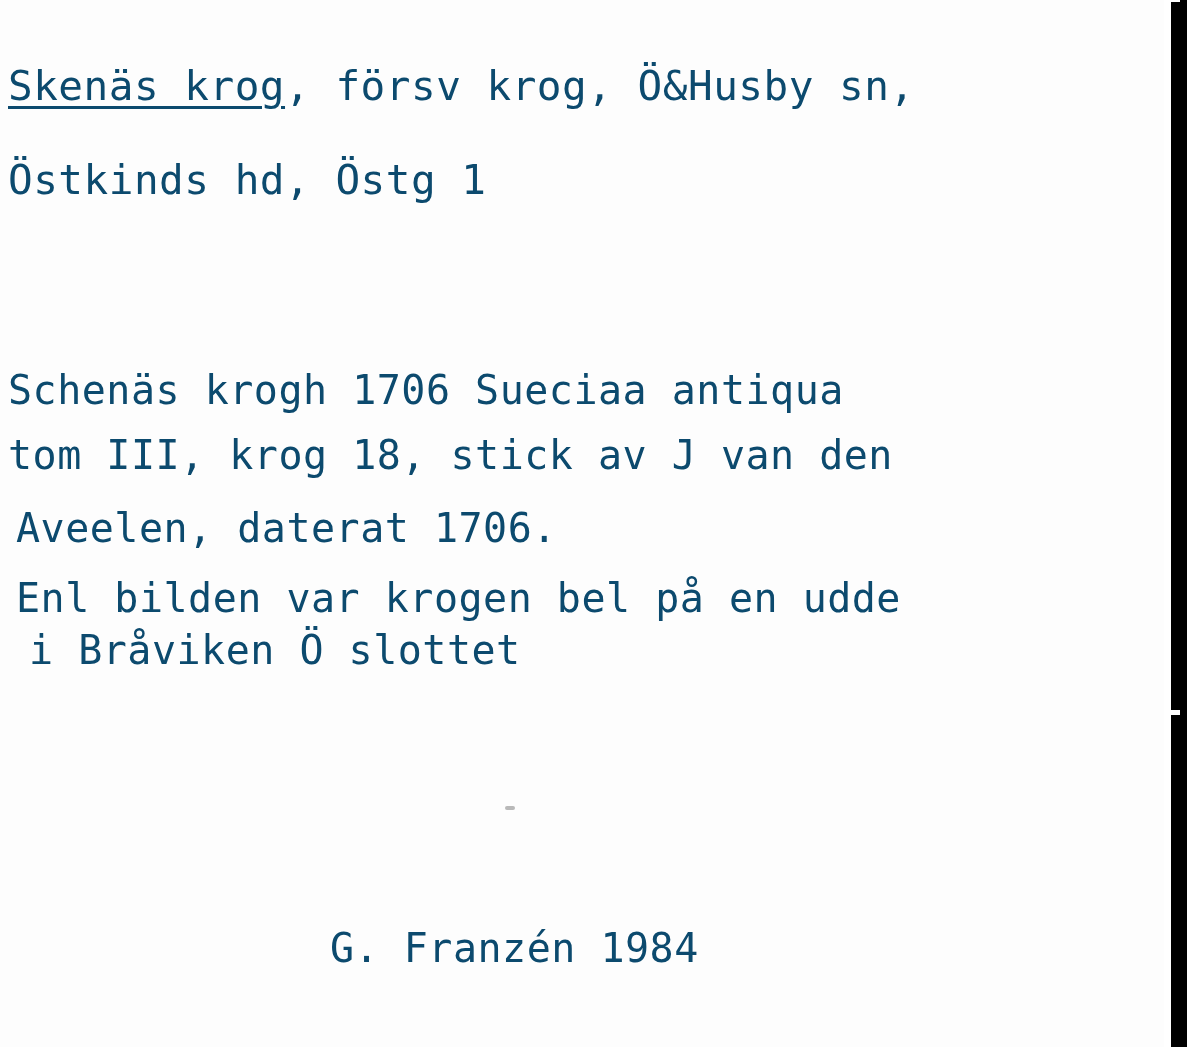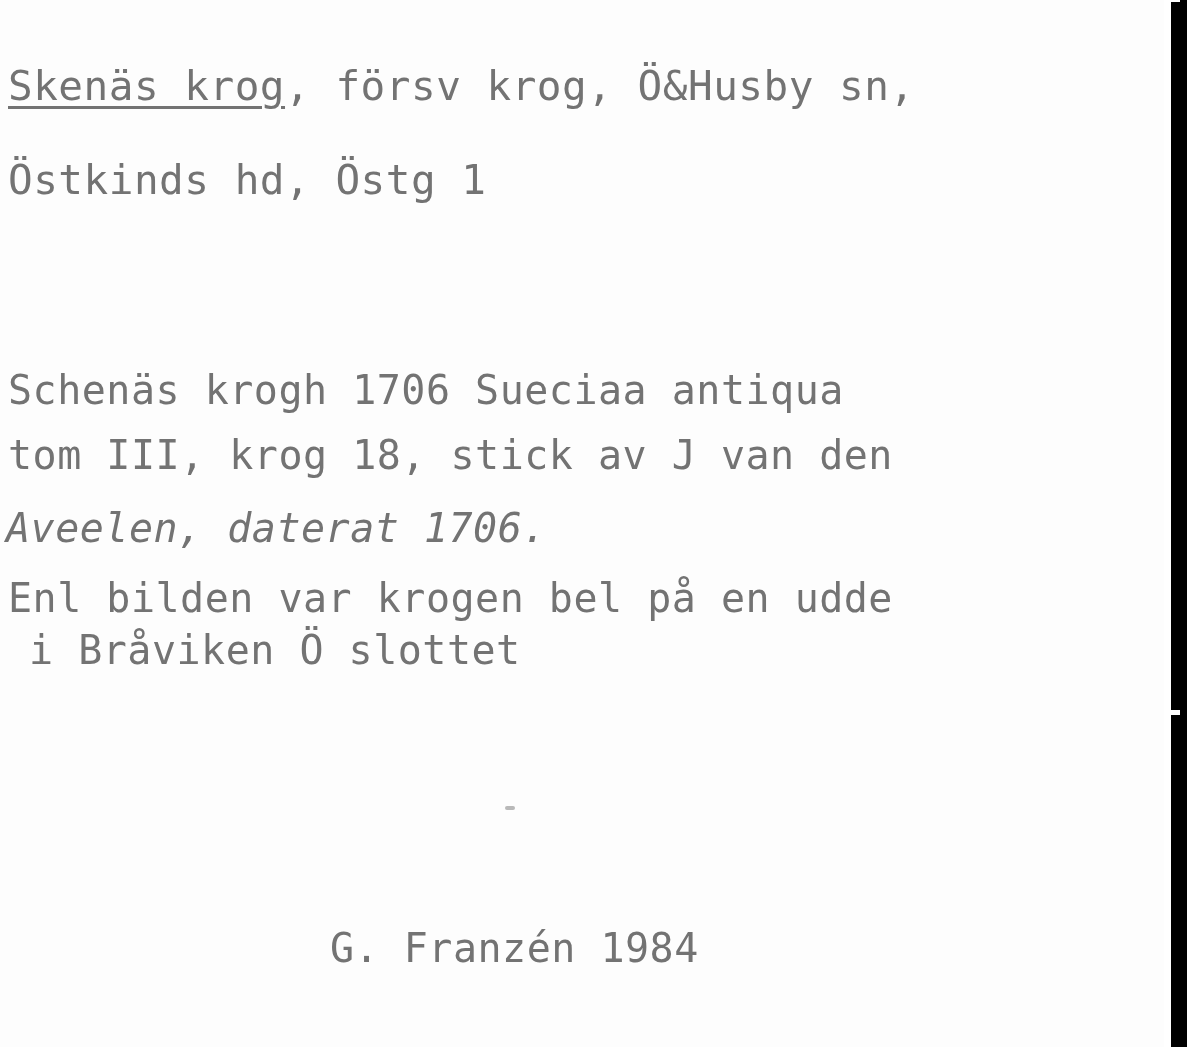--- a/index.html
+++ b/index.html
@@ -53,21 +53,21 @@
     width: 1150px;
     padding: 0 0 0 8px;
     box-sizing: border-box;
   }
 
   .line {
     position: absolute;
     white-space: pre;
     font-family: "DejaVu Sans Mono", "Liberation Mono", monospace;
     letter-spacing: 0.5px;
-    color: #737373;
+    color: #0c4a6e;
     font-size: 40px;
     line-height: 1;
   }
 
   .headline {
     font-size: 41px;
   }
   .underline-word {
     text-decoration: underline;
     text-decoration-thickness: 3px;
@@ -100,22 +100,22 @@
   <div class="scan-edge-right-gap gap2"></div>
 
   <div class="typed">
 
     <div class="line headline" style="left:8px; top:66px;"><span class="underline-word">Skenäs krog</span><span>, försv krog, Ö&amp;Husby sn,</span></div>
 
     <div class="line headline" style="left:8px; top:160px;">Östkinds hd, Östg 1</div>
 
     <div class="line" style="left:8px; top:362px;margin-top:8px;">Schenäs krogh 1706 Sueciaa antiqua</div>
     <div class="line" style="left:8px; top:435px;">tom III, krog 18, stick av J van den</div>
-    <div class="line" style="left:6px; top:508px;font-style:italic;">Aveelen, daterat 1706.</div>
-    <div class="line" style="left:8px; top:578px;">Enl bilden var krogen bel på en udde</div>
+    <div class="line" style="left:16px; top:508px;">Aveelen, daterat 1706.</div>
+    <div class="line" style="left:16px; top:578px;">Enl bilden var krogen bel på en udde</div>
     <div class="line" style="left:8px; top:630px;margin-left:21px;">i Bråviken Ö slottet</div>
 
     <div class="line footer-line" style="left:330px; top:928px;">G. Franzén 1984</div>
 
   </div>
 
   <div class="speck"></div>
 </div>
 
 </body></html>

